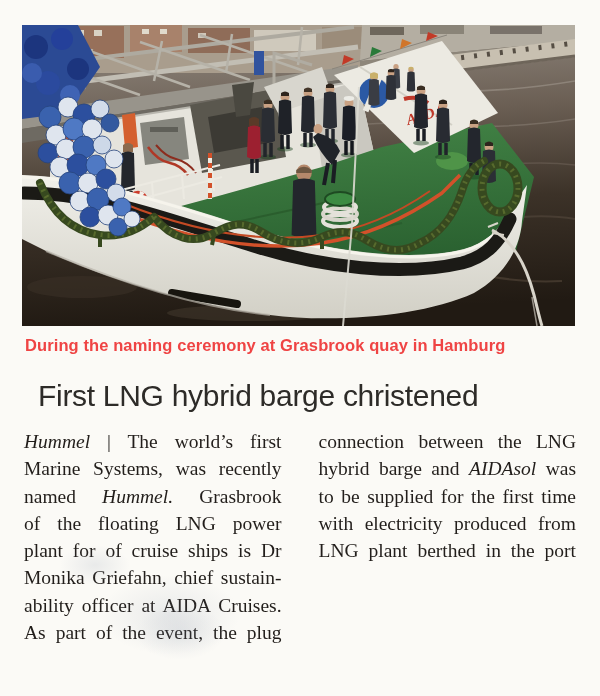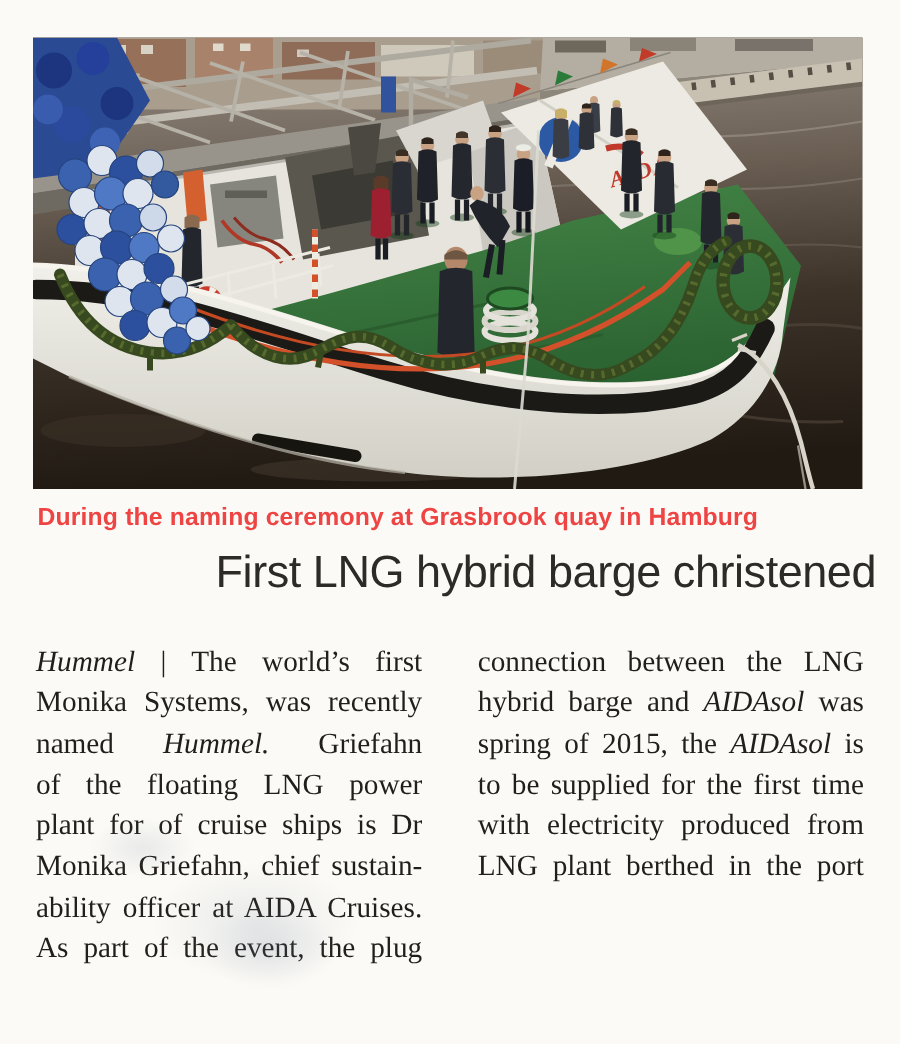--- a/index.html
+++ b/index.html
@@ -392,37 +392,36 @@
         <path d="M337,62 L330,200 L321,301" stroke="#dcdad2" stroke-width="2" opacity="0.9"></path>
         <path d="M470,205 C490,215 504,240 512,270 C516,286 518,295 520,301" stroke="#d8d4ca" stroke-width="3"></path>
         <path d="M466,202 l10,-4 M470,208 l12,2" stroke="#d8d4ca" stroke-width="2"></path>
         <path d="M510,272 L515,301" stroke="#cac4ba" stroke-width="1.5" opacity="0.7"></path>
       </g>
     </svg>
   </div>
 
   <div class="caption">During the naming ceremony at Grasbrook quay in Hamburg</div>
 
-  <h1 class="headline" style="margin:0;text-align:right;">First LNG hybrid barge christened</h1>
+  <h1 class="headline" style="margin:14px;">First LNG hybrid barge christened</h1>
 
   <div class="columns">
     <div class="col">
         <div class="tline"><span class="ital">Hummel</span><span> | The world’s first</span></div>
-        <div class="tline"><span>Monika Systems, was recently</span></div>
-        <div class="tline"><span>named </span><span class="ital">Hummel.</span><span> Griefahn</span></div>
+        <div class="tline"><span>Marine Systems, was recently</span></div>
+        <div class="tline"><span>named </span><span class="ital">Hummel.</span><span> Grasbrook</span></div>
         <div class="tline"><span>of the floating LNG power</span></div>
         <div class="tline"><span>plant for of cruise ships is Dr</span></div>
         <div class="tline"><span>Monika Griefahn, chief sustain-</span></div>
         <div class="tline"><span>ability officer at AIDA Cruises.</span></div>
         <div class="tline"><span>As part of the event, the plug</span></div>
       </div>
     <div class="col">
         <div class="tline"><span>connection between the LNG</span></div>
         <div class="tline"><span>hybrid barge and </span><span class="ital">AIDAsol</span><span> was</span></div>
-        <div class="tline"><span>spring of 2015, the </span><span class="ital">AIDAsol</span><span> is</span></div>
         <div class="tline"><span>to be supplied for the first time</span></div>
         <div class="tline"><span>with electricity produced from</span></div>
         <div class="tline"><span>LNG plant berthed in the port</span></div>
       </div>
   </div>
 
   <div class="stain s1"></div>
   <div class="stain s2"></div>
   <div class="stain s3"></div>
 </div>

